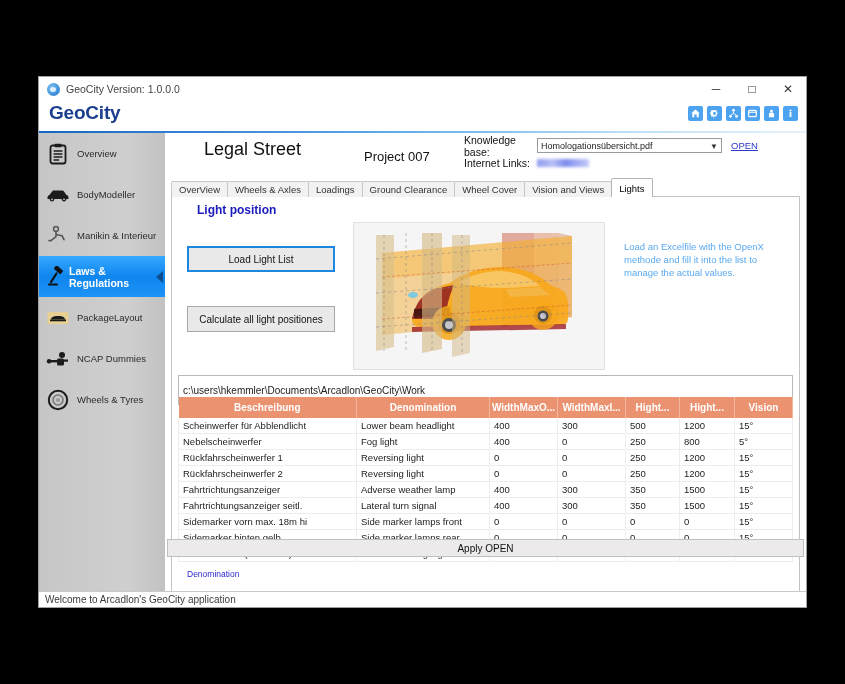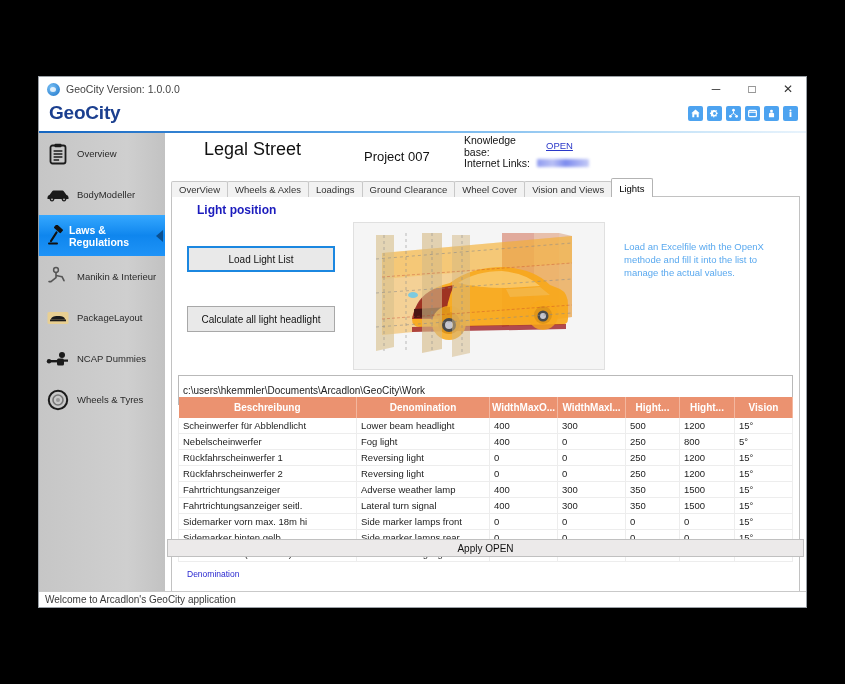--- a/index.html
+++ b/index.html
@@ -193,40 +193,40 @@
               <path d="M1.5 9.5c0-1.4.8-2.3 2-2.6l2.2-3C6.3 3 7.2 2.6 8.3 2.6h7.4c1.1 0 2 .4 2.6 1.3l2.2 3c1.2.3 2 1.2 2 2.6v1.4h-21z" fill="#1b1b1b"></path>
               <circle cx="6" cy="11.3" r="2.2" fill="#1b1b1b"></circle>
               <circle cx="18" cy="11.3" r="2.2" fill="#1b1b1b"></circle>
               <circle cx="6" cy="11.3" r="0.9" fill="#c9c9c9"></circle>
               <circle cx="18" cy="11.3" r="0.9" fill="#c9c9c9"></circle>
             </svg>
         </span>
         <span class="side-label">BodyModeller</span>
       </div>
 
+      <div class="side-item">
+        <span class="side-ico">
+          <svg width="22" height="22" viewBox="0 0 22 22">
+              <circle cx="9" cy="4" r="2.4" fill="none" stroke="#555" stroke-width="1.5"></circle>
+              <path d="M9 6.6v5l-5 4M9 9.5l6 1.2M15 10.7l2 4M4 15.6h-2" stroke="#555" stroke-width="1.6" fill="none" stroke-linecap="round"></path>
+            </svg>
+        </span>
+        <span class="side-label">Manikin &amp; Interieur</span>
+      </div>
+
       <div class="side-item active">
         <span class="side-ico">
           <svg width="22" height="22" viewBox="0 0 22 22">
               <rect x="7" y="1.5" width="9" height="4.6" rx="1" transform="rotate(42 11.5 3.8)" fill="#111"></rect>
               <path d="M9.5 7.5 4 16" stroke="#111" stroke-width="2.2" stroke-linecap="round"></path>
               <path d="M2 18.5h8" stroke="#111" stroke-width="2" stroke-linecap="round"></path>
             </svg>
         </span>
         <span class="side-label">Laws &amp; Regulations</span>
         <span class="side-arrow"></span>
-      </div>
-
-      <div class="side-item">
-        <span class="side-ico">
-          <svg width="22" height="22" viewBox="0 0 22 22">
-              <circle cx="9" cy="4" r="2.4" fill="none" stroke="#555" stroke-width="1.5"></circle>
-              <path d="M9 6.6v5l-5 4M9 9.5l6 1.2M15 10.7l2 4M4 15.6h-2" stroke="#555" stroke-width="1.6" fill="none" stroke-linecap="round"></path>
-            </svg>
-        </span>
-        <span class="side-label">Manikin &amp; Interieur</span>
       </div>
 
       <div class="side-item">
         <span class="side-ico">
           <svg width="24" height="16" viewBox="0 0 24 16">
               <rect x="1.5" y="2" width="21" height="12" rx="1.5" fill="#e8cf92"></rect>
               <path d="M5 9.5c0-2 2.2-3.4 7-3.4s7 1.4 7 3.4z" fill="#1b1b1b"></path>
               <rect x="4" y="9.5" width="16" height="1.8" fill="#1b1b1b"></rect>
             </svg>
         </span>
@@ -260,20 +260,24 @@
 
     <div class="main">
 
       <div class="main-head">
         <div class="page-title">Legal Street</div>
         <div class="project-name">Project 007</div>
 
         <div class="kb-box">
           <div class="kb-row">
             <span class="kb-lbl">Knowledge base:</span>
+            <span class="kb-select">
+              <span>Homologationsübersicht.pdf</span>
+              <span class="kb-caret">▼</span>
+            </span>
             <span class="kb-open">OPEN</span>
           </div>
           <div class="kb-row">
             <span class="kb-lbl">Internet Links:</span>
             <span class="kb-blur"></span>
           </div>
         </div>
       </div>
 
       <div class="tabs">
@@ -284,21 +288,21 @@
         <div class="tab">Wheel Cover</div>
         <div class="tab">Vision and Views</div>
         <div class="tab active">Lights</div>
       </div>
 
       <div class="panel">
 
         <div class="light-title">Light position</div>
 
         <div class="btn btn-load">Load Light List</div>
-        <div class="btn btn-calc">Calculate all light headlight</div>
+        <div class="btn btn-calc">Calculate all light positiones</div>
 
         <div class="viewer">
           <svg width="250" height="146" viewBox="0 0 250 146">
             <rect width="250" height="146" fill="#f5f5f5"></rect>
 
             <polygon points="148,10 180,10 180,100 148,104" fill="#d98d7a" opacity="0.72"></polygon>
             <polygon points="180,10 205,10 205,96 180,100" fill="#e0a07f" opacity="0.62"></polygon>
             <polygon points="205,10 218,13 218,94 205,96" fill="#d79a78" opacity="0.5"></polygon>
 
             <polygon points="28,30 218,13 218,94 28,112" fill="#f5a623" opacity="0.45"></polygon>

